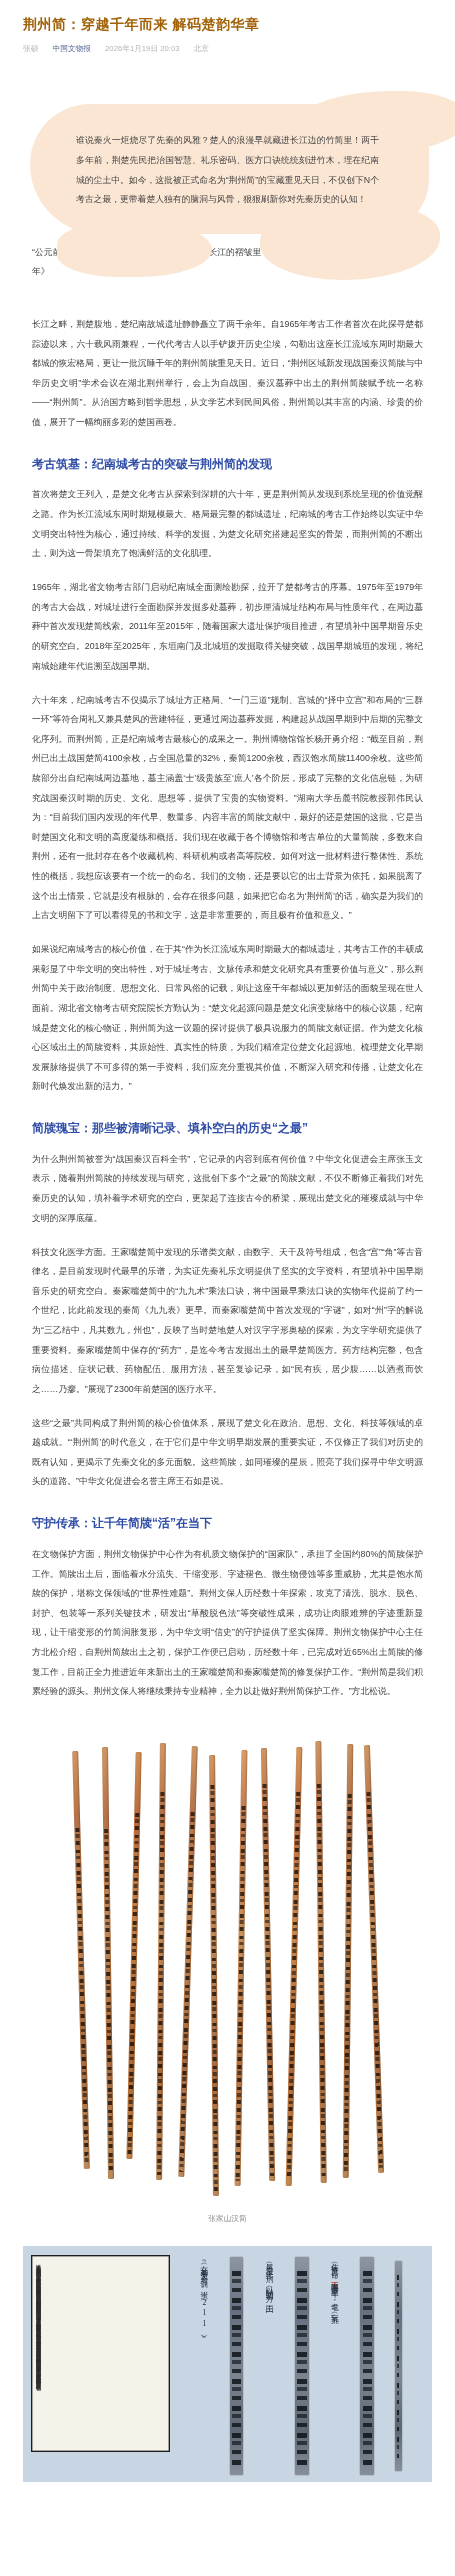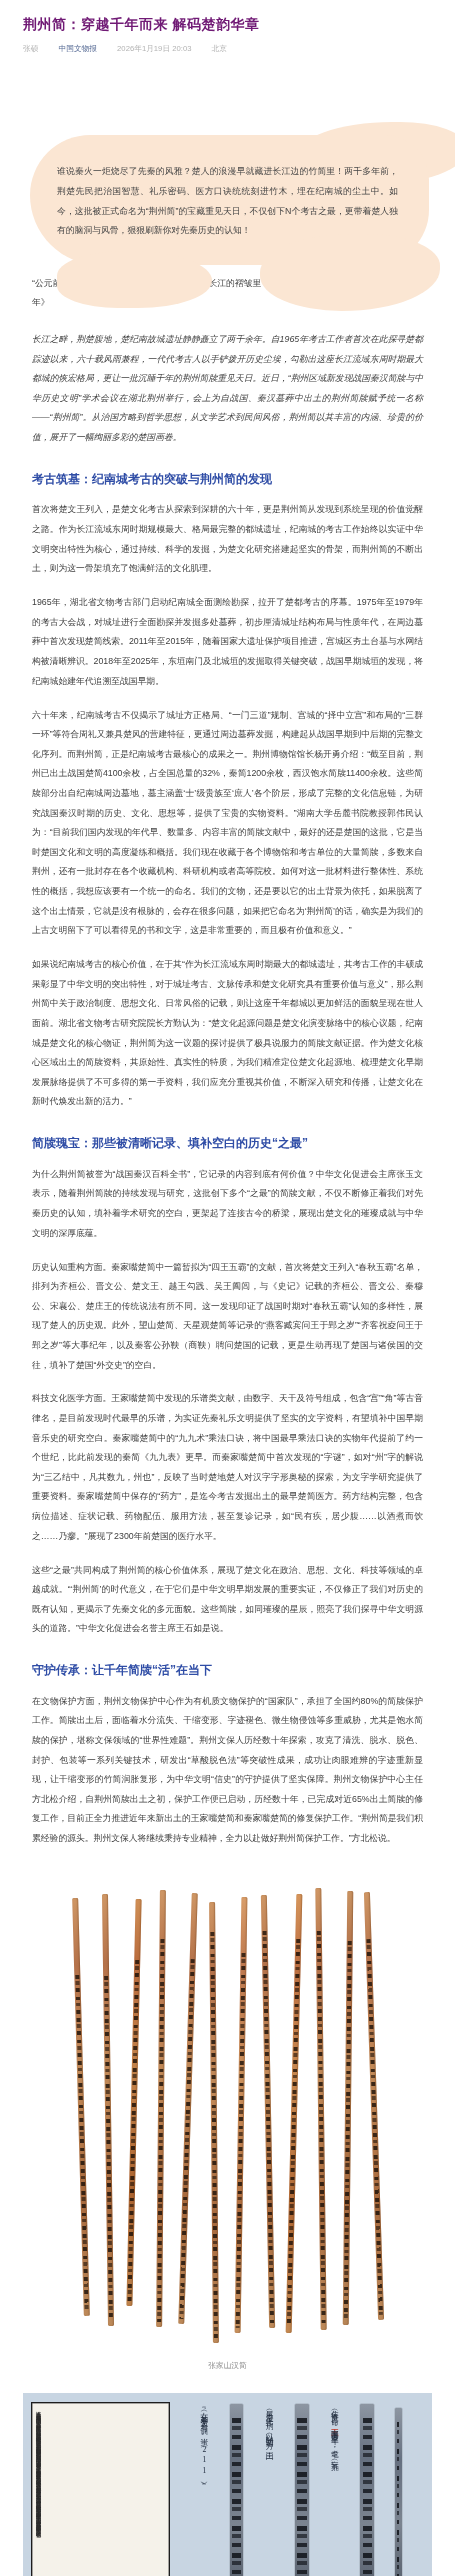--- a/index.html
+++ b/index.html
@@ -1,36 +1,36 @@
 <!DOCTYPE html>
 <html style="font-size:8.2px"><head>
 <meta charset="utf-8">
 <style>
   html,body{margin:0;padding:0;background:#ffffff;}
   body{width:455px;font-family:"Liberation Sans","DejaVu Sans",sans-serif;}
   .page{position:relative;width:455px;background:#fff;overflow:hidden;}
 
   .article-title{margin:14.4px 23px 0;font-size:14px;line-height:20.6px;font-weight:700;
-    color:#701a75;letter-spacing:0.5px;}
+    color:#a16207;letter-spacing:0.5px;}
   .byline{margin:8.2px 23px 0;font-size:7.7px;line-height:11.3px;color:#b3b3b3;}
-  .byline span{margin-right:18px;}
+  .byline span{margin-right:12px;}
   .byline .account{color:#576b95;font-weight:400;cursor:pointer;}
 
-  .intro-wrap{position:relative;margin-top:108px;padding:0 57px;}
+  .intro-wrap{position:relative;margin-top:77px;padding:0 76px;}
   .blob{position:absolute;background:#fbe6d3;z-index:0;}
   .blob-main{left:30px;right:26px;top:-27px;height:130px;border-radius:62px 46px 57px 72px;}
   .blob-topright{right:-10.3px;top:-40px;width:170px;height:62px;border-radius:60% 40% 55% 45%;}
   .blob-left{left:57px;top:89px;width:155px;height:57px;border-radius:50% 60% 55% 45%;}
   .blob-right{right:15.5px;top:72px;width:180px;height:77px;border-radius:55% 45% 60% 50%;}
   .intro-text{position:relative;z-index:1;margin:0;font-size:8.8px;line-height:19.6px;
     color:#444;text-align:justify;}
 
   .para{margin:0 32px 14.4px;font-size:8.8px;line-height:19.6px;color:#3e3e3e;text-align:justify;}
   .quote-para{margin-top:33px;}
-  .first-body{margin-top:17px;font-style:italic;}
+  .first-body{margin-top:33px;}
   .sec-heading{margin:24px 32px 13.4px;font-size:12px;line-height:15.5px;font-weight:700;color:#2f4da6;}
 
   
   .fig-slips{margin:23px 0 3.1px;height:459px;display:flex;justify-content:center;
     gap:21px;align-items:flex-start;padding-top:7.2px;}
   .slip{width:5.7px;height:var(--h,433px);margin-top:var(--mt,0);border-radius:1.5px;
     position:relative;transform:rotate(var(--t,0deg));
     background:linear-gradient(180deg,#cf9765 0%,#b5724a 16%,#c28a58 42%,#a96a3d 72%,#bd8a5a 100%);
     box-shadow:inset -1px 0 1.5px rgba(90,45,15,.35);}
   .slip::after{content:"";position:absolute;left:1px;right:1px;top:var(--ink,52px);bottom:5.2px;
@@ -98,27 +98,26 @@
     <div class="blob blob-right"></div>
     <p class="intro-text">谁说秦火一炬烧尽了先秦的风雅？楚人的浪漫早就藏进长江边的竹简里！两千多年前，荆楚先民把治国智慧、礼乐密码、医方口诀统统刻进竹木，埋在纪南城的尘土中。如今，这批被正式命名为“荆州简”的宝藏重见天日，不仅创下N个考古之最，更带着楚人独有的脑洞与风骨，狠狠刷新你对先秦历史的认知！</p>
   </div>
 
   <p class="para quote-para">“公元前213年，秦火焚尽诗书经纬；楚人却在长江的褶皱里，埋藏了另一种春秋……”——《楚简越千年》</p>
 
   <p class="para first-body">长江之畔，荆楚腹地，楚纪南故城遗址静静矗立了两千余年。自1965年考古工作者首次在此探寻楚都踪迹以来，六十载风雨兼程，一代代考古人以手铲拨开历史尘埃，勾勒出这座长江流域东周时期最大都城的恢宏格局，更让一批沉睡千年的荆州简牍重见天日。近日，“荆州区域新发现战国秦汉简牍与中华历史文明”学术会议在湖北荆州举行，会上为自战国、秦汉墓葬中出土的荆州简牍赋予统一名称——“荆州简”。从治国方略到哲学思想，从文学艺术到民间风俗，荆州简以其丰富的内涵、珍贵的价值，展开了一幅绚丽多彩的楚国画卷。</p>
 
   <h2 class="sec-heading">考古筑基：纪南城考古的突破与荆州简的发现</h2>
   <p class="para">首次将楚文王列入，是楚文化考古从探索到深耕的六十年，更是荆州简从发现到系统呈现的价值觉醒之路。作为长江流域东周时期规模最大、格局最完整的都城遗址，纪南城的考古工作始终以实证中华文明突出特性为核心，通过持续、科学的发掘，为楚文化研究搭建起坚实的骨架，而荆州简的不断出土，则为这一骨架填充了饱满鲜活的文化肌理。</p>
-  <p class="para">1965年，湖北省文物考古部门启动纪南城全面测绘勘探，拉开了楚都考古的序幕。1975年至1979年的考古大会战，对城址进行全面勘探并发掘多处墓葬，初步厘清城址结构布局与性质年代，在周边墓葬中首次发现楚简线索。2011年至2015年，随着国家大遗址保护项目推进，宫城区夯土台基与水网结构被清晰辨识。2018年至2025年，东垣南门及北城垣的发掘取得关键突破，战国早期城垣的发现，将纪南城始建年代追溯至战国早期。</p>
+  <p class="para">1965年，湖北省文物考古部门启动纪南城全面测绘勘探，拉开了楚都考古的序幕。1975年至1979年的考古大会战，对城址进行全面勘探并发掘多处墓葬，初步厘清城址结构布局与性质年代，在周边墓葬中首次发现楚简线索。2011年至2015年，随着国家大遗址保护项目推进，有望填补中国早期音乐史的研究空白。2018年至2025年，东垣南门及北城垣的发掘取得关键突破，战国早期城垣的发现，将纪南城始建年代追溯至战国早期。</p>
   <p class="para">六十年来，纪南城考古不仅揭示了城址方正格局、“一门三道”规制、宫城的“择中立宫”和布局的“三群一环”等符合周礼又兼具楚风的营建特征，更通过周边墓葬发掘，构建起从战国早期到中后期的完整文化序列。而荆州简，正是纪南城考古最核心的成果之一。荆州博物馆馆长杨开勇介绍：“截至目前，荆州已出土战国楚简4100余枚，占全国总量的32%，秦简1200余枚，西汉饱水简牍11400余枚。这些简牍部分出自纪南城周边墓地，墓主涵盖‘士’级贵族至‘庶人’各个阶层，形成了完整的文化信息链，为研究战国秦汉时期的历史、文化、思想等，提供了宝贵的实物资料。”湖南大学岳麓书院教授郭伟民认为：“目前我们国内发现的年代早、数量多、内容丰富的简牍文献中，最好的还是楚国的这批，它是当时楚国文化和文明的高度凝练和概括。我们现在收藏于各个博物馆和考古单位的大量简牍，多数来自荆州，还有一批封存在各个收藏机构、科研机构或者高等院校。如何对这一批材料进行整体性、系统性的概括，我想应该要有一个统一的命名。我们的文物，还是要以它的出土背景为依托，如果脱离了这个出土情景，它就是没有根脉的，会存在很多问题，如果把它命名为‘荆州简’的话，确实是为我们的上古文明留下了可以看得见的书和文字，这是非常重要的，而且极有价值和意义。”</p>
   <p class="para">如果说纪南城考古的核心价值，在于其“作为长江流域东周时期最大的都城遗址，其考古工作的丰硕成果彰显了中华文明的突出特性，对于城址考古、文脉传承和楚文化研究具有重要价值与意义”，那么荆州简中关于政治制度、思想文化、日常风俗的记载，则让这座千年都城以更加鲜活的面貌呈现在世人面前。湖北省文物考古研究院院长方勤认为：“楚文化起源问题是楚文化演变脉络中的核心议题，纪南城是楚文化的核心物证，荆州简为这一议题的探讨提供了极具说服力的简牍文献证据。作为楚文化核心区域出土的简牍资料，其原始性、真实性的特质，为我们精准定位楚文化起源地、梳理楚文化早期发展脉络提供了不可多得的第一手资料，我们应充分重视其价值，不断深入研究和传播，让楚文化在新时代焕发出新的活力。”</p>
 
   <h2 class="sec-heading">简牍瑰宝：那些被清晰记录、填补空白的历史“之最”</h2>
   <p class="para">为什么荆州简被誉为“战国秦汉百科全书”，它记录的内容到底有何价值？中华文化促进会主席张玉文表示，随着荆州简牍的持续发现与研究，这批创下多个“之最”的简牍文献，不仅不断修正着我们对先秦历史的认知，填补着学术研究的空白，更架起了连接古今的桥梁，展现出楚文化的璀璨成就与中华文明的深厚底蕴。</p>
-  <p class="para">历史认知重构方面。秦家嘴楚简中一篇暂拟为“四王五霸”的文献，首次将楚文王列入“春秋五霸”名单，排列为齐桓公、晋文公、楚文王、越王勾践、吴王阖闾，与《史记》记载的齐桓公、晋文公、秦穆公、宋襄公、楚庄王的传统说法有所不同。这一发现印证了战国时期对“春秋五霸”认知的多样性，展现了楚人的历史观。此外，望山楚简、天星观楚简等记录的“燕客臧宾问王于郢之岁”“齐客祝夌问王于郢之岁”等大事纪年，以及秦客公孙鞅（商鞅）聘问楚国的记载，更是生动再现了楚国与诸侯国的交往，填补了楚国“外交史”的空白。</p>
   <p class="para">科技文化医学方面。王家嘴楚简中发现的乐谱类文献，由数字、天干及符号组成，包含“宫”“角”等古音律名，是目前发现时代最早的乐谱，为实证先秦礼乐文明提供了坚实的文字资料，有望填补中国早期音乐史的研究空白。秦家嘴楚简中的“九九术”乘法口诀，将中国最早乘法口诀的实物年代提前了约一个世纪，比此前发现的秦简《九九表》更早。而秦家嘴楚简中首次发现的“字谜”，如对“州”字的解说为“三乙结中，凡其数九，州也”，反映了当时楚地楚人对汉字字形奥秘的探索，为文字学研究提供了重要资料。秦家嘴楚简中保存的“药方”，是迄今考古发掘出土的最早楚简医方。药方结构完整，包含病位描述、症状记载、药物配伍、服用方法，甚至复诊记录，如“民有疾，居少腹……以酒煮而饮之……乃瘳。”展现了2300年前楚国的医疗水平。</p>
   <p class="para">这些“之最”共同构成了荆州简的核心价值体系，展现了楚文化在政治、思想、文化、科技等领域的卓越成就。“‘荆州简’的时代意义，在于它们是中华文明早期发展的重要实证，不仅修正了我们对历史的既有认知，更揭示了先秦文化的多元面貌。这些简牍，如同璀璨的星辰，照亮了我们探寻中华文明源头的道路。”中华文化促进会名誉主席王石如是说。</p>
 
   <h2 class="sec-heading">守护传承：让千年简牍“活”在当下</h2>
   <p class="para">在文物保护方面，荆州文物保护中心作为有机质文物保护的“国家队”，承担了全国约80%的简牍保护工作。简牍出土后，面临着水分流失、干缩变形、字迹褪色、微生物侵蚀等多重威胁，尤其是饱水简牍的保护，堪称文保领域的“世界性难题”。荆州文保人历经数十年探索，攻克了清洗、脱水、脱色、封护、包装等一系列关键技术，研发出“草酸脱色法”等突破性成果，成功让肉眼难辨的字迹重新显现，让干缩变形的竹简润胀复形，为中华文明“信史”的守护提供了坚实保障。荆州文物保护中心主任方北松介绍，自荆州简牍出土之初，保护工作便已启动，历经数十年，已完成对近65%出土简牍的修复工作，目前正全力推进近年来新出土的王家嘴楚简和秦家嘴楚简的修复保护工作。“荆州简是我们积累经验的源头。荆州文保人将继续秉持专业精神，全力以赴做好荆州简保护工作。”方北松说。</p>
 
   <figure style="margin:0;">
     <div class="fig-slips">
       <div class="slip"></div>
       <div class="slip"></div>

